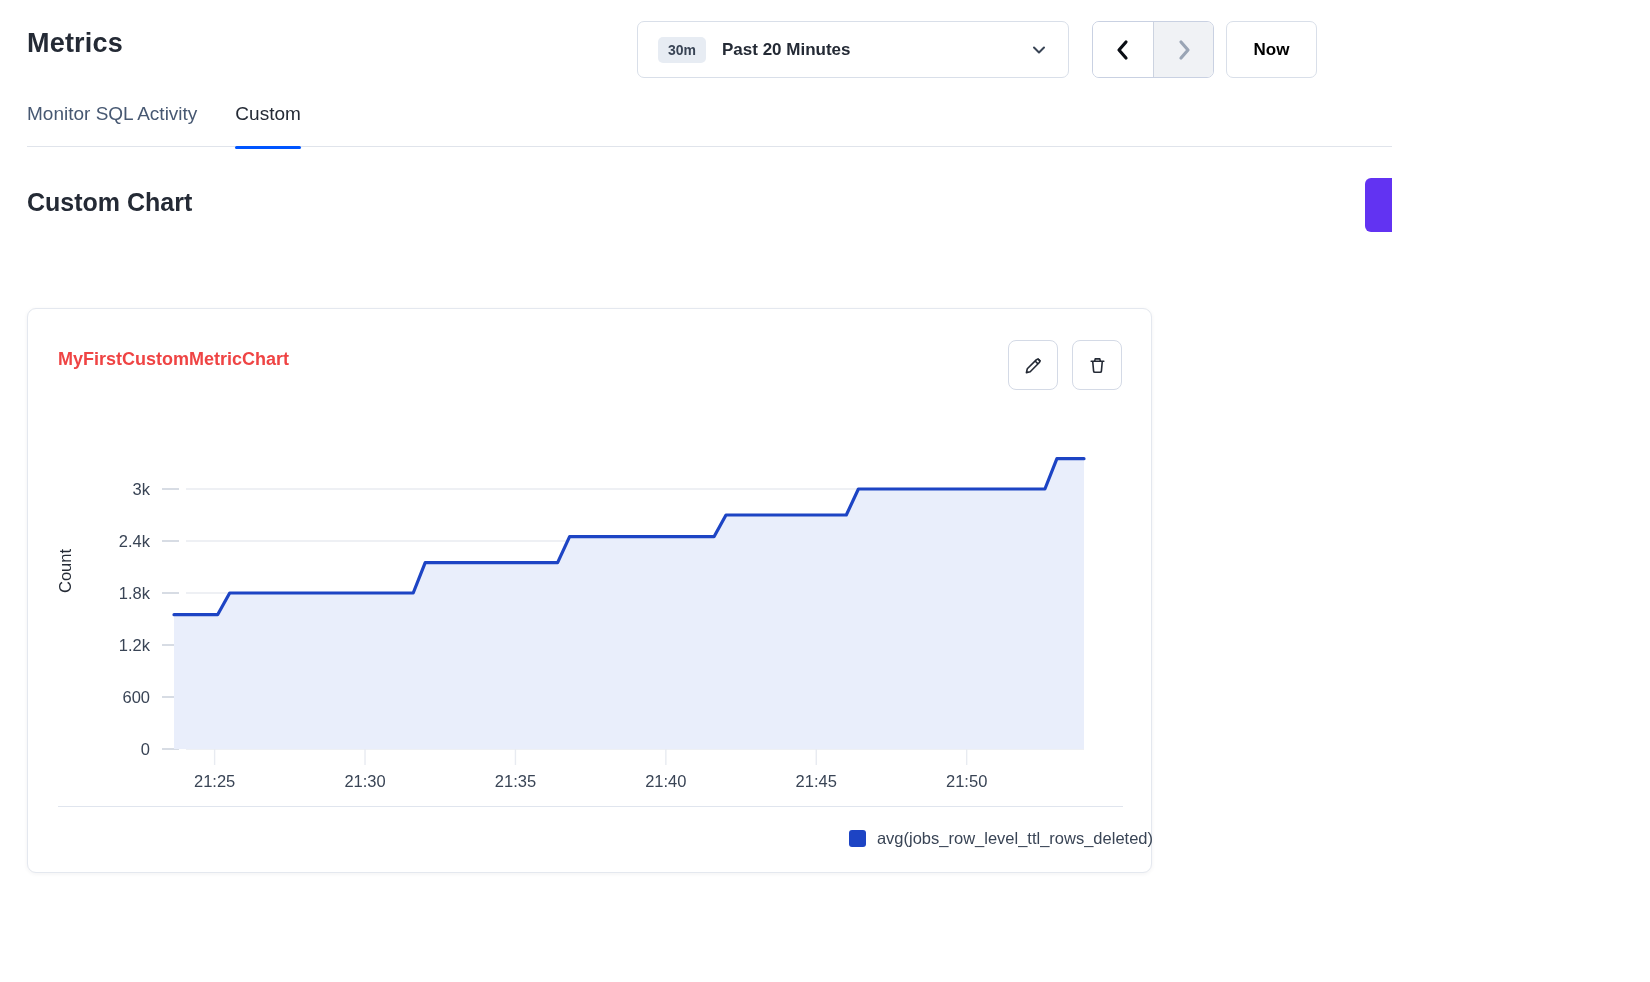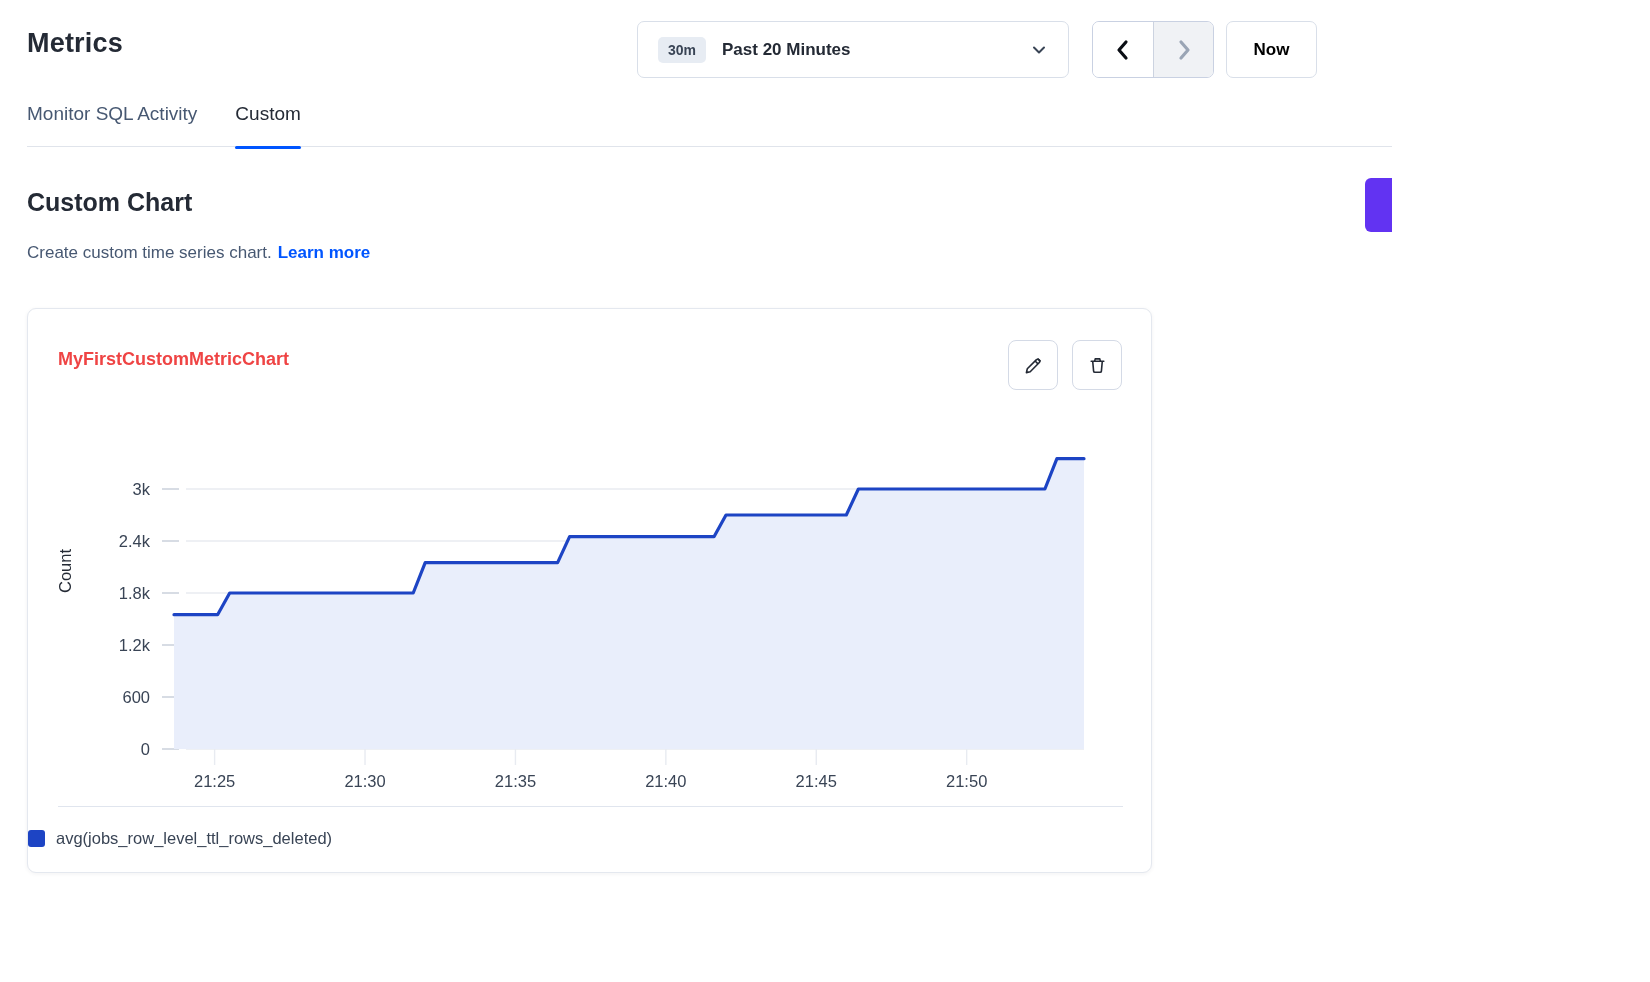--- a/index.html
+++ b/index.html
@@ -117,21 +117,21 @@
   .icon-button.delete { left: 1044px; }
 
   .chart-svg { position: absolute; left: 0; top: 110px; }
 
   .legend-rule {
     position: absolute; left: 30px; top: 497px;
     width: 1065px; height: 1px; background: #e0e5ee;
   }
   .legend {
     position: absolute; left: 0; top: 520px; width: 1125px;
-    display: flex; align-items: center; justify-content: flex-start; gap: 11px;
+    display: flex; align-items: center; justify-content: flex-end; gap: 11px;
   }
   .legend-swatch {
     width: 17px; height: 17px; border-radius: 3px; background: #1c49c8;
   }
   .legend-label { font-size: 16.5px; color: #394455; }
 </style>
 </head>
 <body>
 
 <div class="page">
@@ -161,23 +161,20 @@
 
   <button class="now-button">Now</button>
 
   <div class="tabs">
     <div class="tab">Monitor SQL Activity</div>
     <div class="tab active">Custom</div>
   </div>
   <div class="tabs-rule"></div>
 
   <h2 class="section-title">Custom Chart</h2>
-  <div class="section-subtitle">
-    <span>Create custom time series chart.</span><a class="learn-more">Learn more</a>
-  </div>
 
   <button class="add-chart-button">
     <svg width="23" height="23" viewBox="0 0 23 23" fill="none">
       <circle cx="11.5" cy="11.5" r="9.4" stroke="#ffffff" stroke-width="1.9"></circle>
       <path d="M11.5 6.8 V16.2 M6.8 11.5 H16.2" stroke="#ffffff" stroke-width="1.9" stroke-linecap="round"></path>
     </svg>
     <span>Add chart</span>
   </button>
 
   <div class="chart-card">

